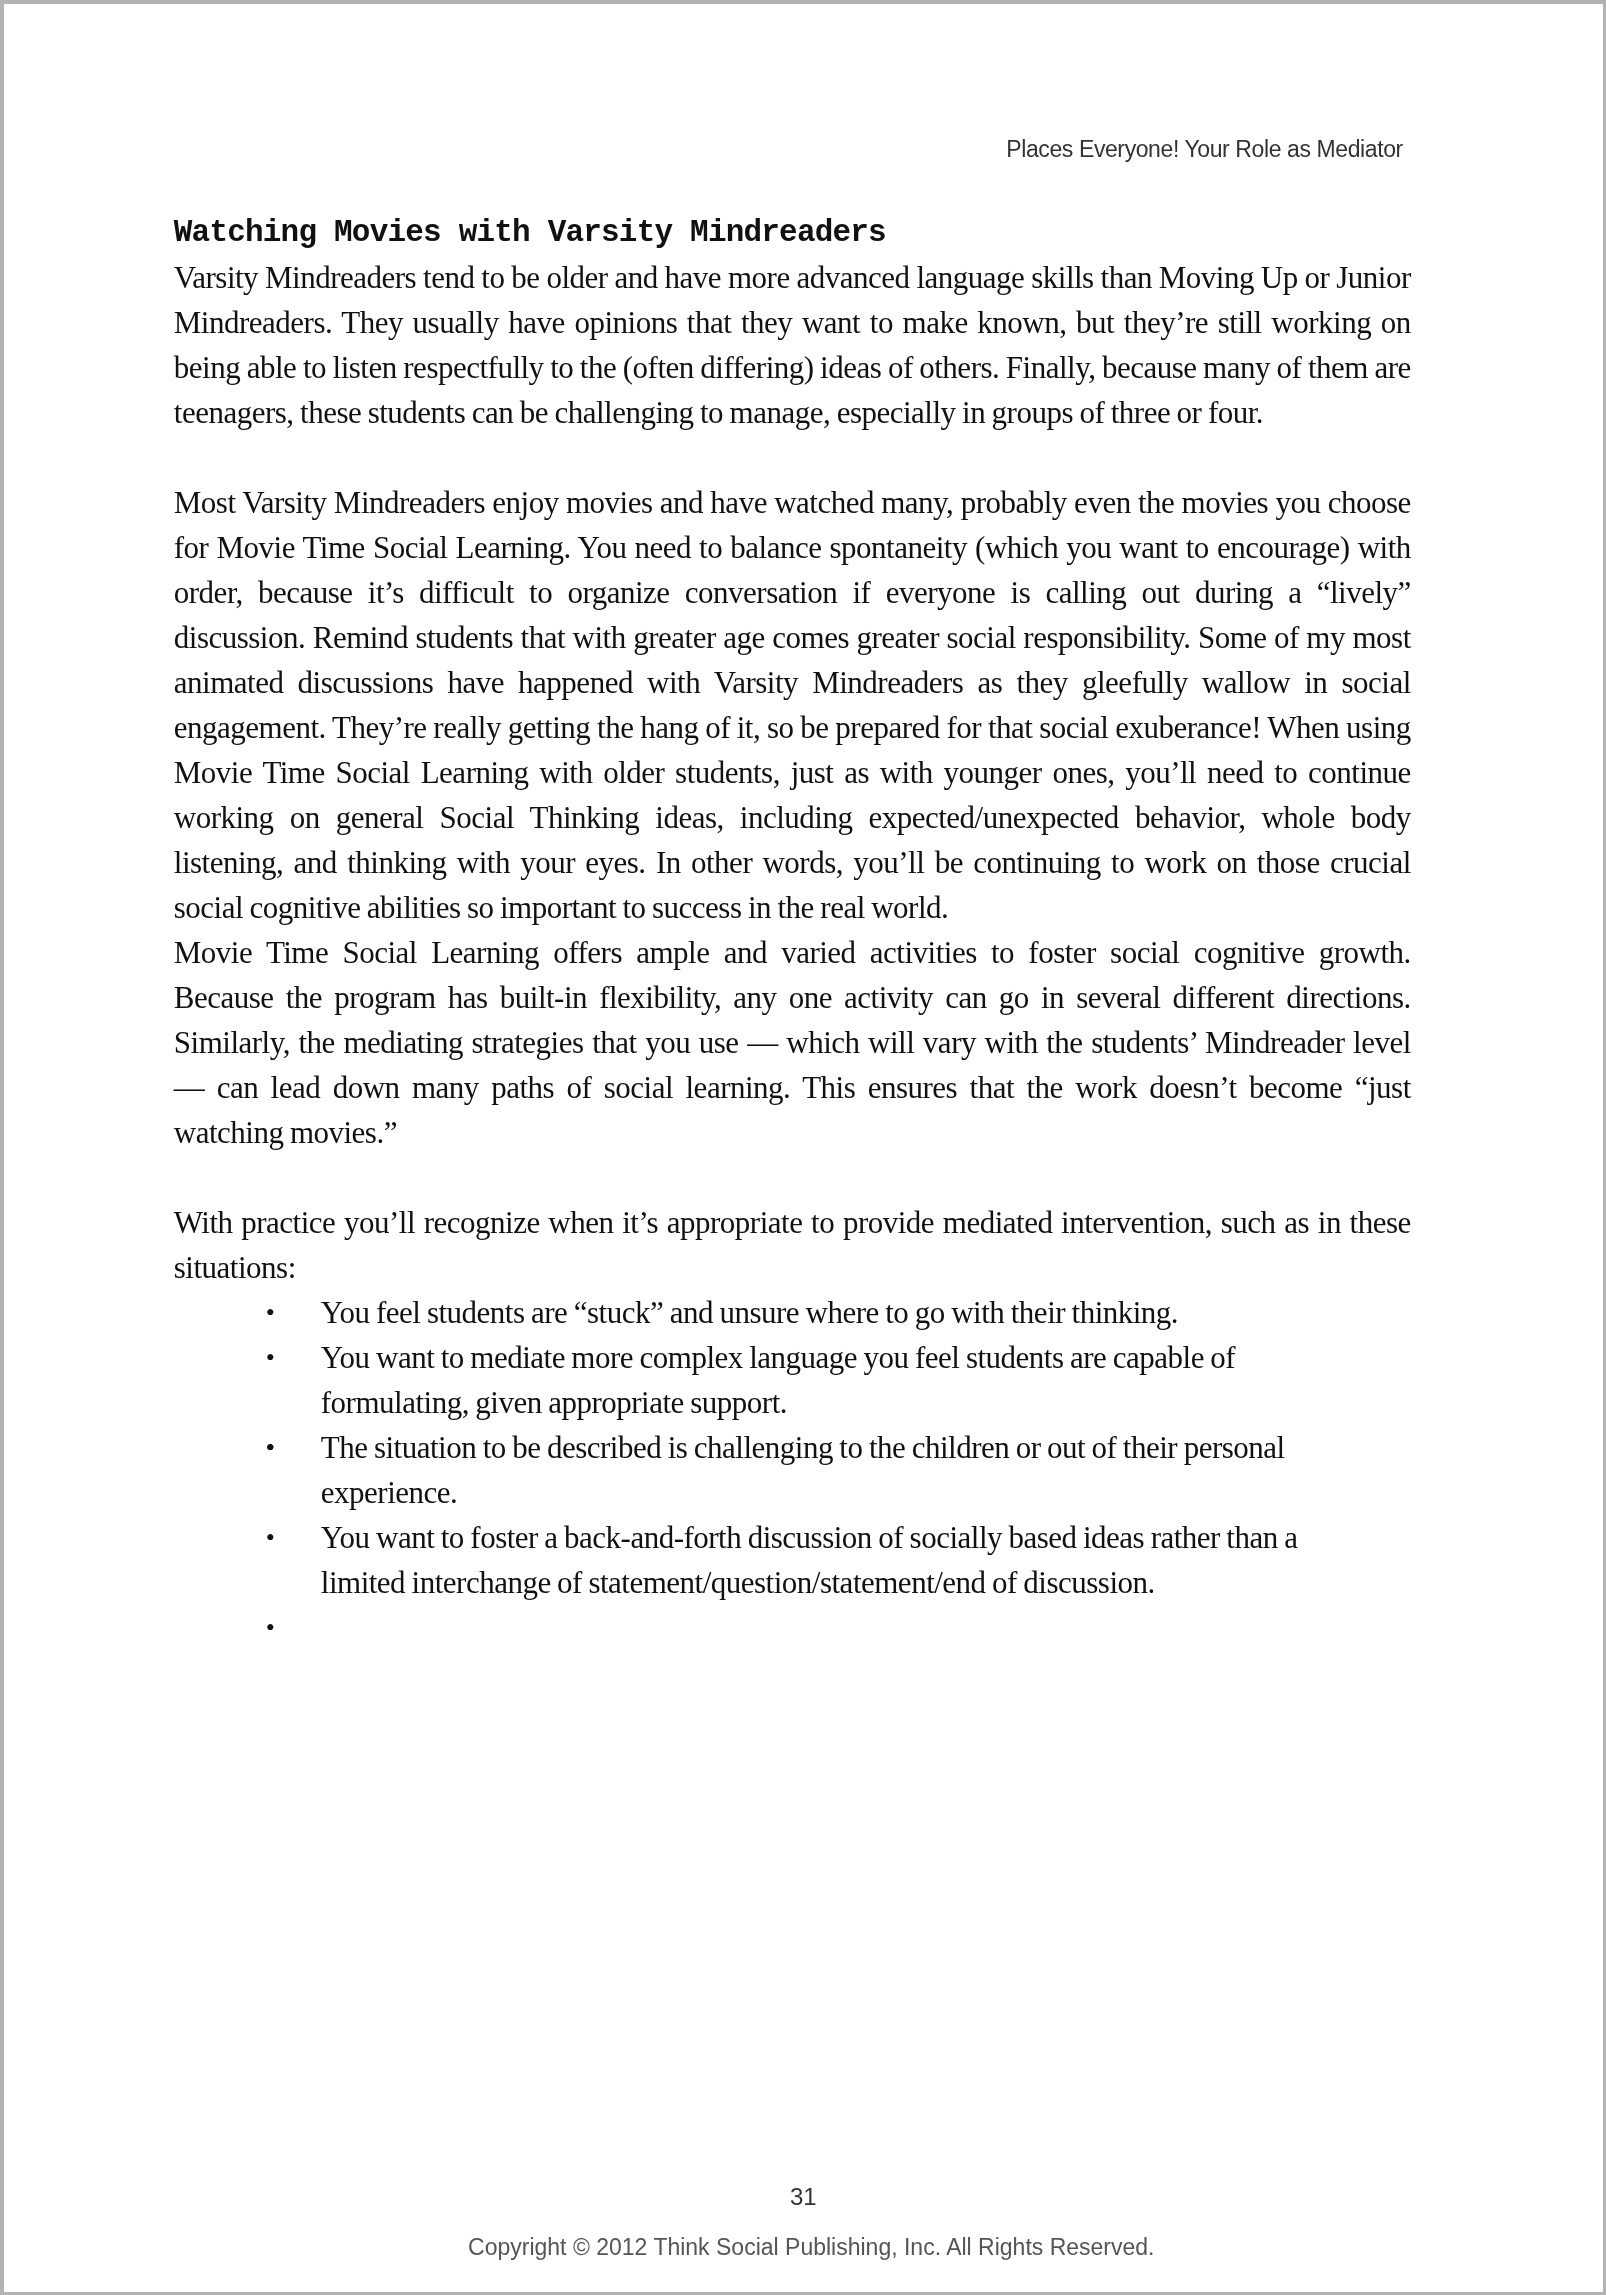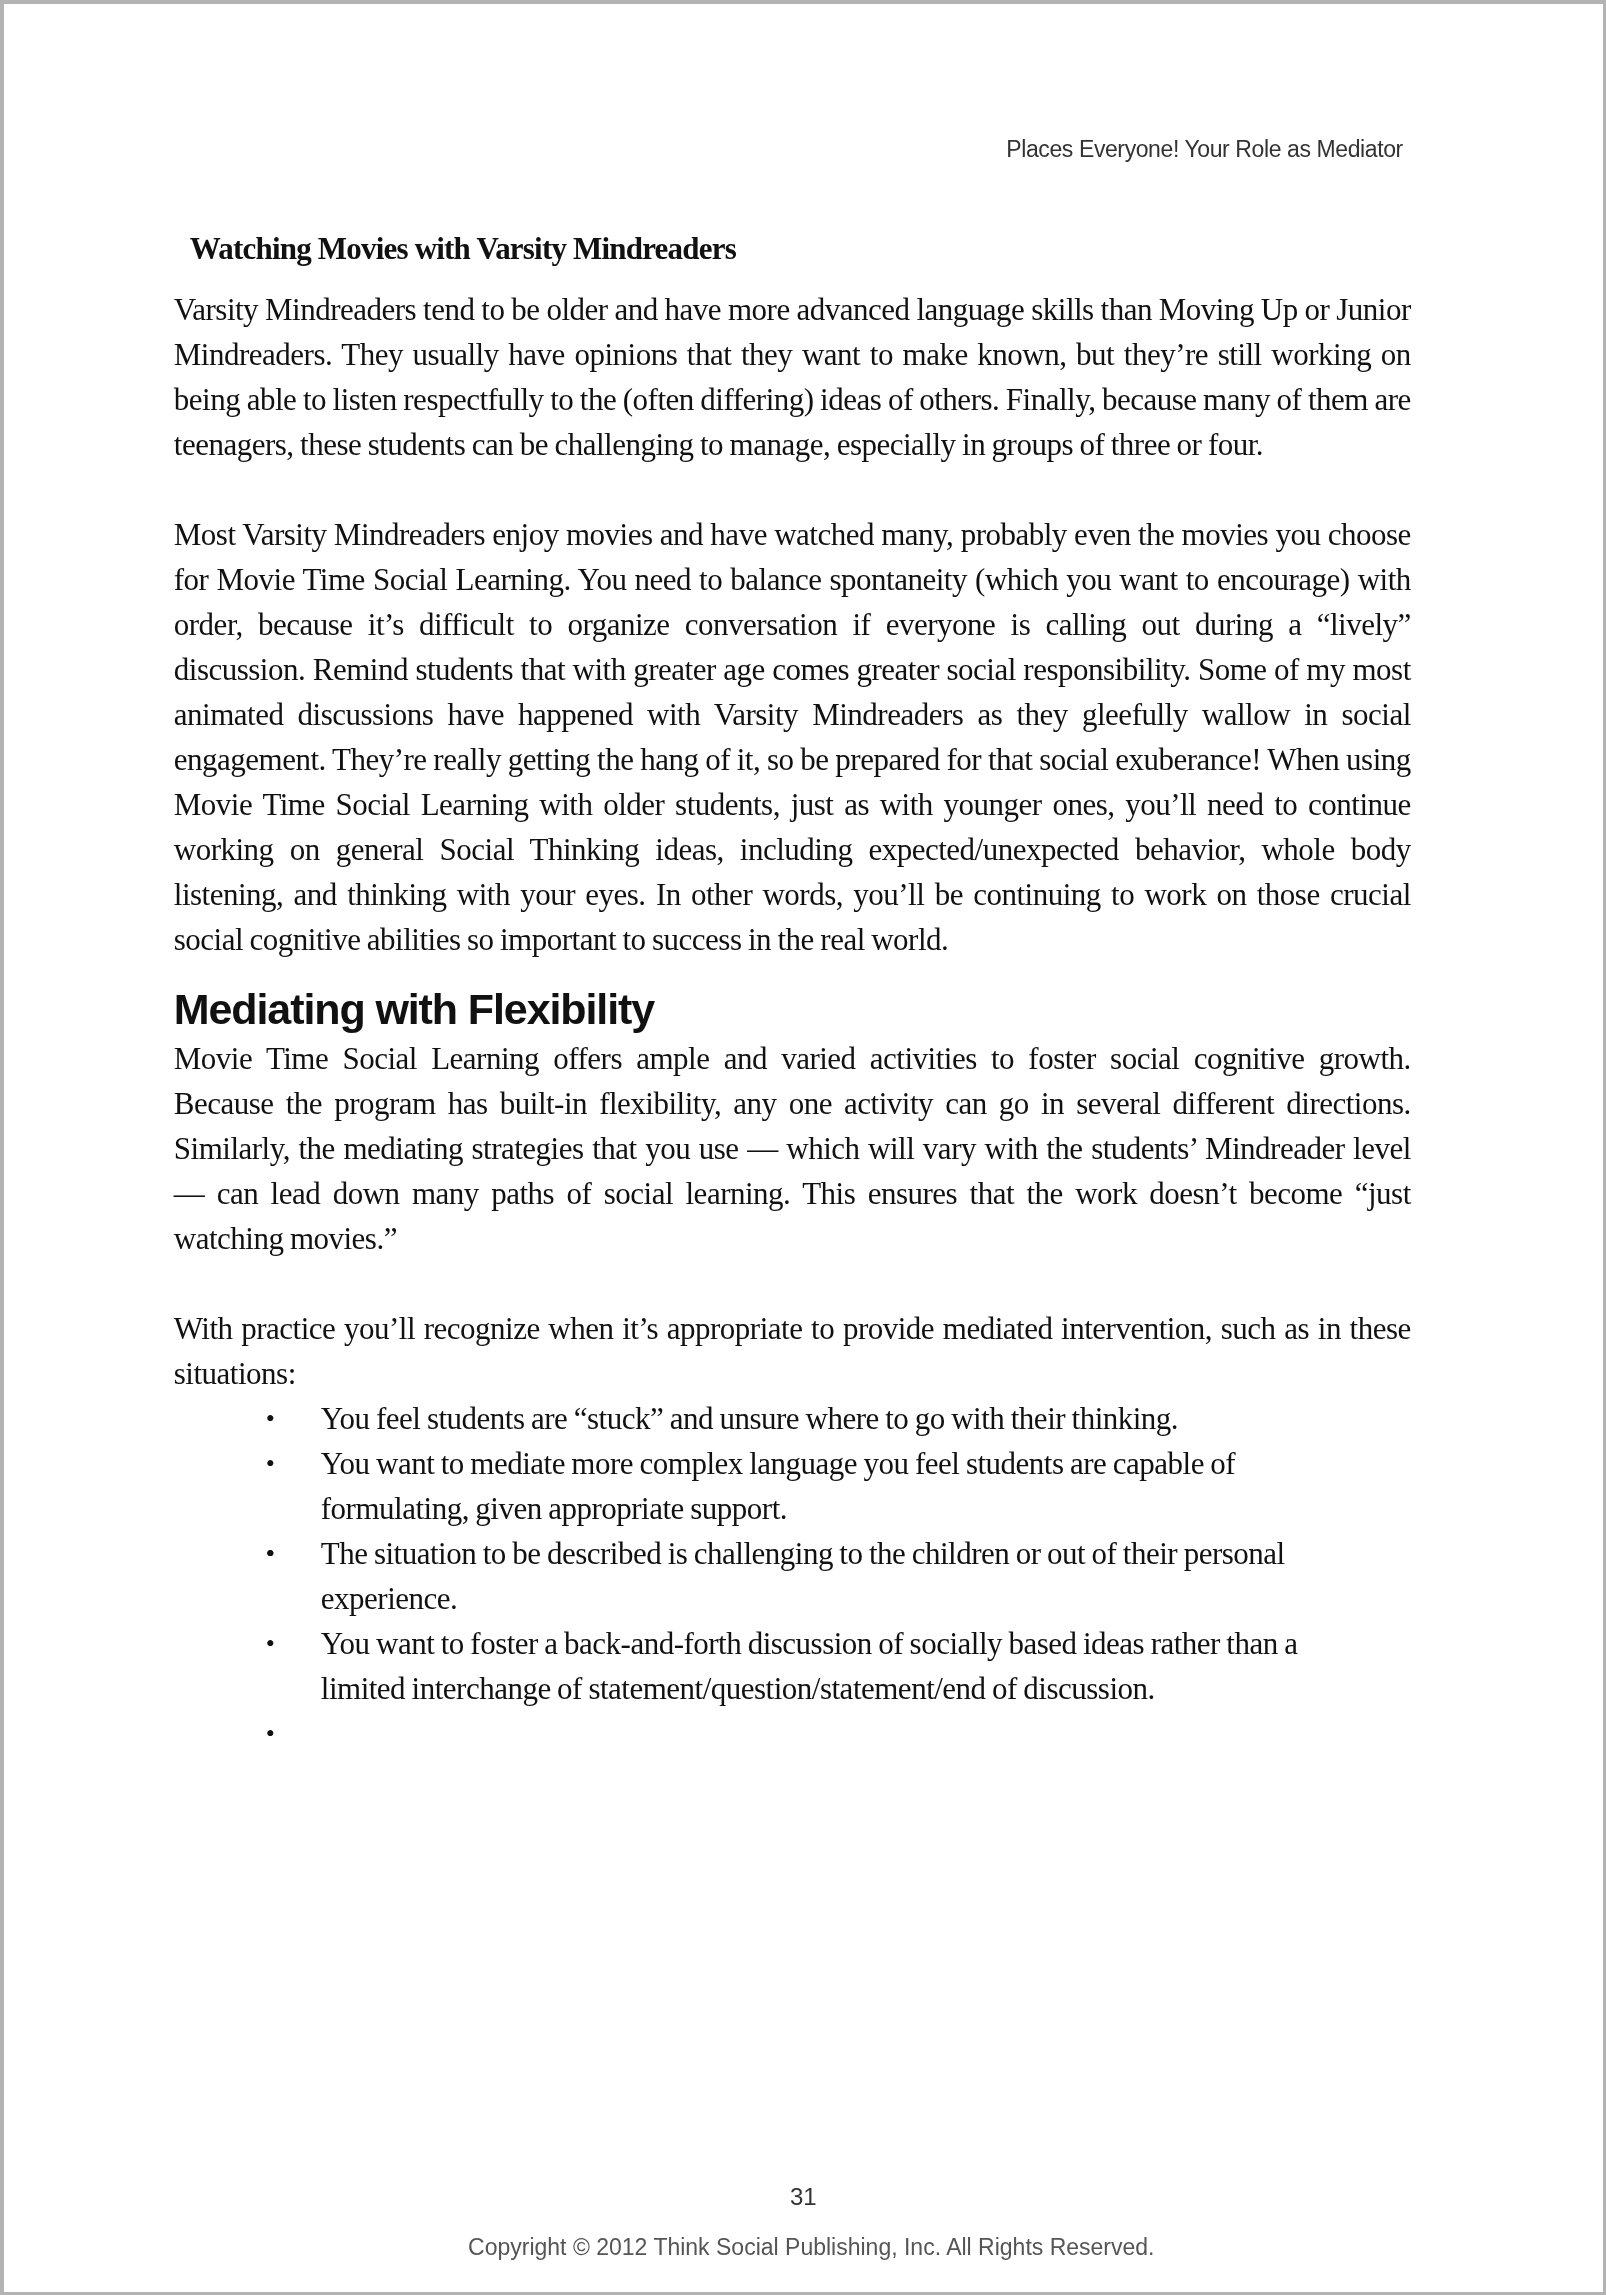--- a/index.html
+++ b/index.html
@@ -26,26 +26,26 @@
     .content {
       position: absolute;
       left: 170px; top: 207px;
       width: 1237px;
       font-family: "Liberation Serif", serif;
       font-size: 31px;
       line-height: 45px;
       color: #111;
     }
     .sub-heading {
-      font-family: Liberation Serif, serif;
+      font-family: Liberation Mono, monospace;
       font-weight: bold;
       font-size: 31px;
       line-height: 44px;
       letter-spacing: -0.8px;
-      margin: 16px;
+      margin: 0;
       color: #111;
     }
     .section-heading {
       font-family: "Liberation Sans", sans-serif;
       font-weight: bold;
       font-size: 43px;
       line-height: 54px;
       letter-spacing: -1.1px;
       margin: 0;
       margin-top: 20px;
@@ -102,21 +102,20 @@
 <div class="page">
 
   <div class="running-head">Places Everyone! Your Role as Mediator</div>
 
   <div class="content">
 
     <h3 class="sub-heading">Watching Movies with Varsity Mindreaders</h3>
     <p class="body">Varsity Mindreaders tend to be older and have more advanced language skills than Moving Up or Junior Mindreaders. They usually have opinions that they want to make known, but they’re still working on being able to listen respectfully to the (often differ­ing) ideas of others. Finally, because many of them are teenagers, these students can be challenging to manage, especially in groups of three or four.</p>
     <p class="body gap">Most Varsity Mindreaders enjoy movies and have watched many, probably even the movies you choose for Movie Time Social Learning. You need to balance spontaneity (which you want to encourage) with order, because it’s difficult to organize conversa­tion if everyone is calling out during a “lively” discussion. Remind students that with greater age comes greater social responsibility. Some of my most animated discussions have happened with Varsity Mindreaders as they gleefully wallow in social engagement. They’re really getting the hang of it, so be prepared for that social exuberance! When using Movie Time Social Learning with older students, just as with younger ones, you’ll need to continue working on general Social Thinking ideas, including expected/unex­pected behavior, whole body listening, and thinking with your eyes. In other words, you’ll be continuing to work on those crucial social cognitive abilities so important to success in the real world.</p>
 
-    <h2 class="section-heading">Mediating with Flexibility</h2>
     <p class="body">Movie Time Social Learning offers ample and varied activities to foster social cognitive growth. Because the program has built-in flexibility, any one activity can go in several different directions. Similarly, the mediating strategies that you use — which will vary with the students’ Mindreader level — can lead down many paths of social learning. This ensures that the work doesn’t become “just watching movies.”</p>
     <p class="body gap">With practice you’ll recognize when it’s appropriate to provide mediated intervention, such as in these situations:</p>
 
     <ul class="bullets">
       <li>
         <span class="bullet-icon">•</span>
         <span>You feel students are “stuck” and unsure where to go with their thinking.</span>
       </li>
       <li>
         <span class="bullet-icon">•</span>

